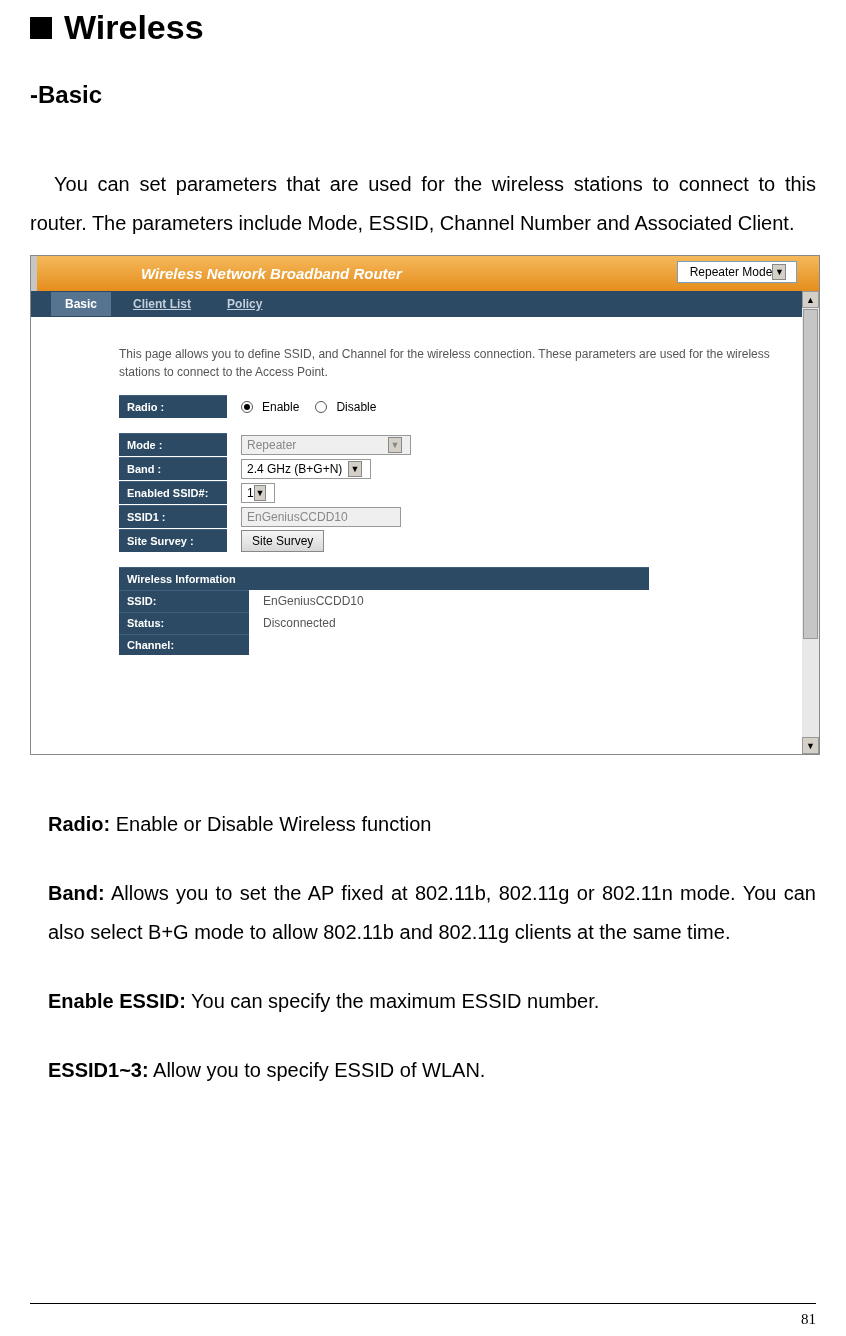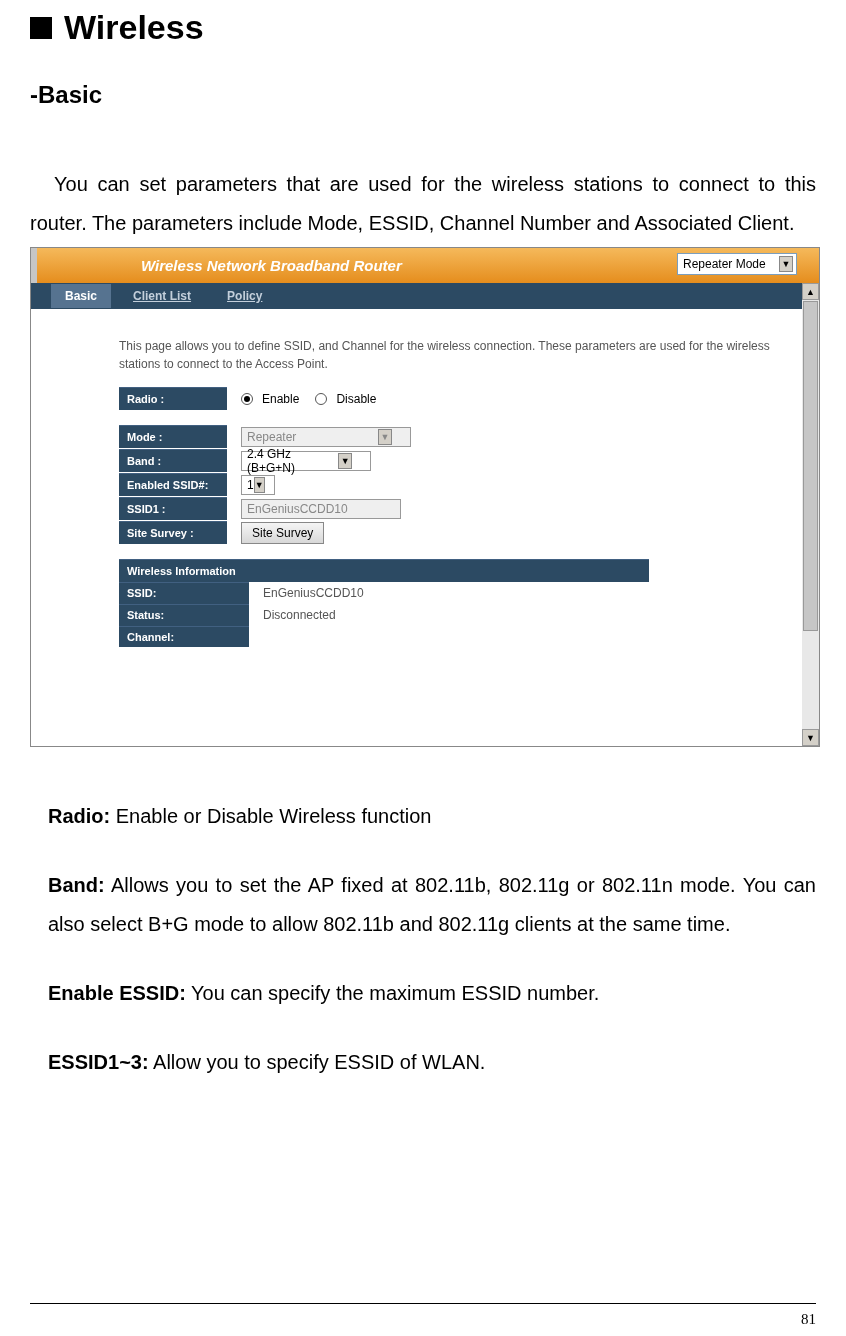--- a/index.html
+++ b/index.html
@@ -32,21 +32,21 @@
     }
     .intro {
       margin-top: 56px;
       font-size: 20px;
       line-height: 1.95;
       text-align: justify;
     }
     .intro-indent { display:inline-block; width: 24px; }
 
     .screenshot {
-      margin-top: 4px;
+      margin-top: 12px;
       width: 790px;
       height: 500px;
       border: 1px solid #888;
       position: relative;
       overflow: hidden;
     }
     .titlebar {
       height: 35px;
       background: linear-gradient(#f5b95b,#e58d1d);
       display: flex;
@@ -70,21 +70,21 @@
       position: absolute;
       right: 22px;
       top: 5px;
       width: 120px;
       height: 22px;
       font-size: 12px;
       background: #fff;
       border: 1px solid #7b9ebd;
       display: flex;
       align-items: center;
-      justify-content: space-between;
+      justify-content: center;
       padding: 0 3px 0 5px;
       color: #000;
       font-weight: normal;
       font-style: normal;
     }
     .dd-btn {
       width: 14px; height: 16px;
       background: #d4d0c8;
       border: 1px solid #888;
       display:flex; align-items:center; justify-content:center;
@@ -148,21 +148,21 @@
     .fake-radio.checked::after {
       content:""; width: 6px; height: 6px; border-radius:50%; background:#000;
     }
     .fake-select {
       border: 1px solid #999;
       background: #fff;
       height: 20px;
       display: flex;
       align-items: center;
       justify-content: space-between;
-      padding: 0 18px 0 5px;
+      padding: 0 8px 0 5px;
       font-size: 12px;
     }
     .fake-select.disabled { background: #efefef; color: #888; }
     .fake-input {
       border: 1px solid #999;
       background: #efefef;
       color: #888;
       height: 20px;
       padding: 0 5px;
       display: flex;

